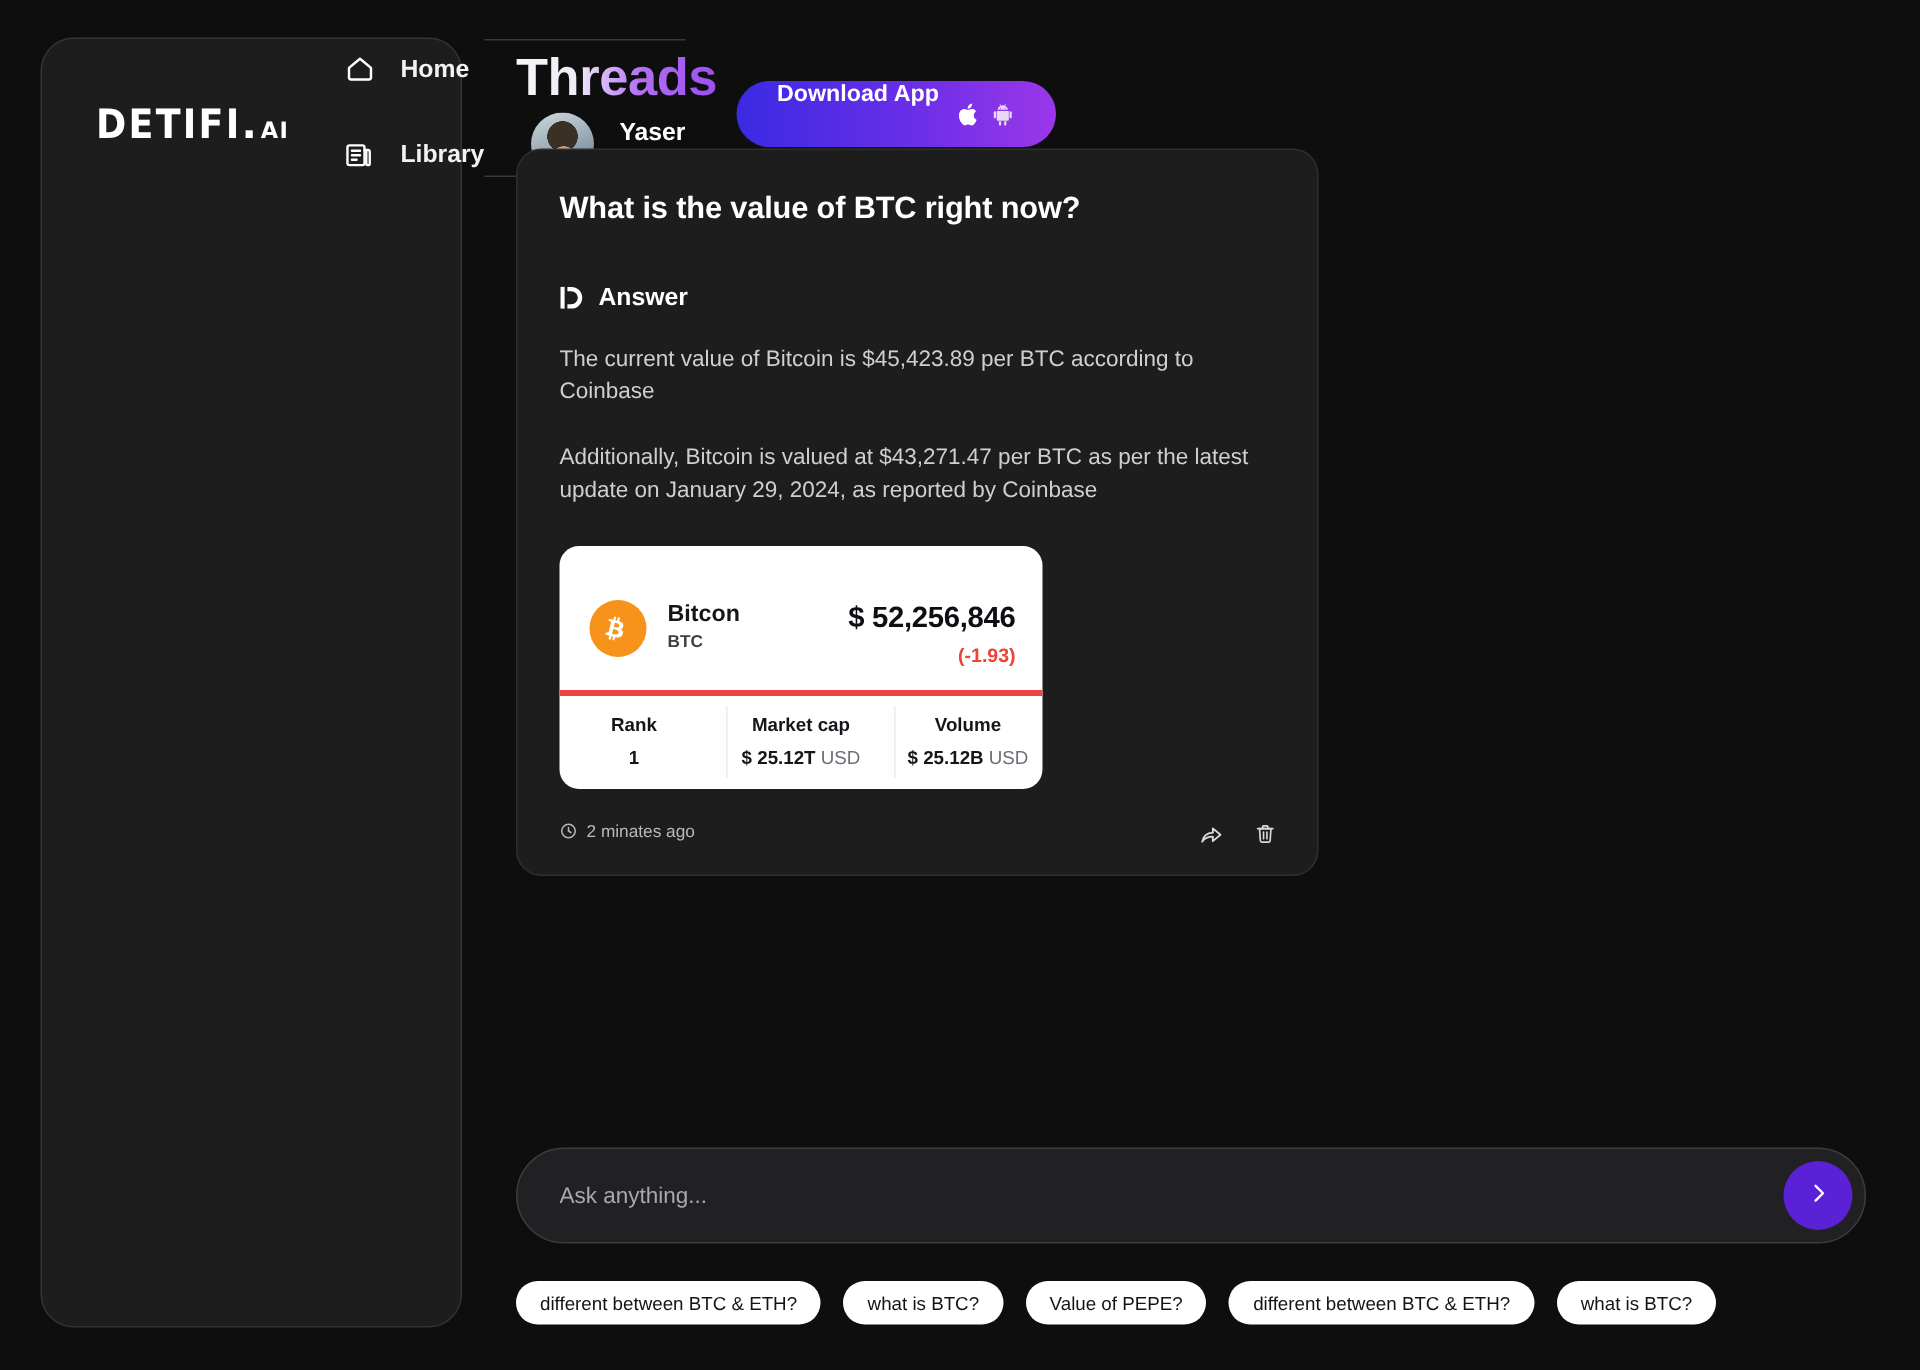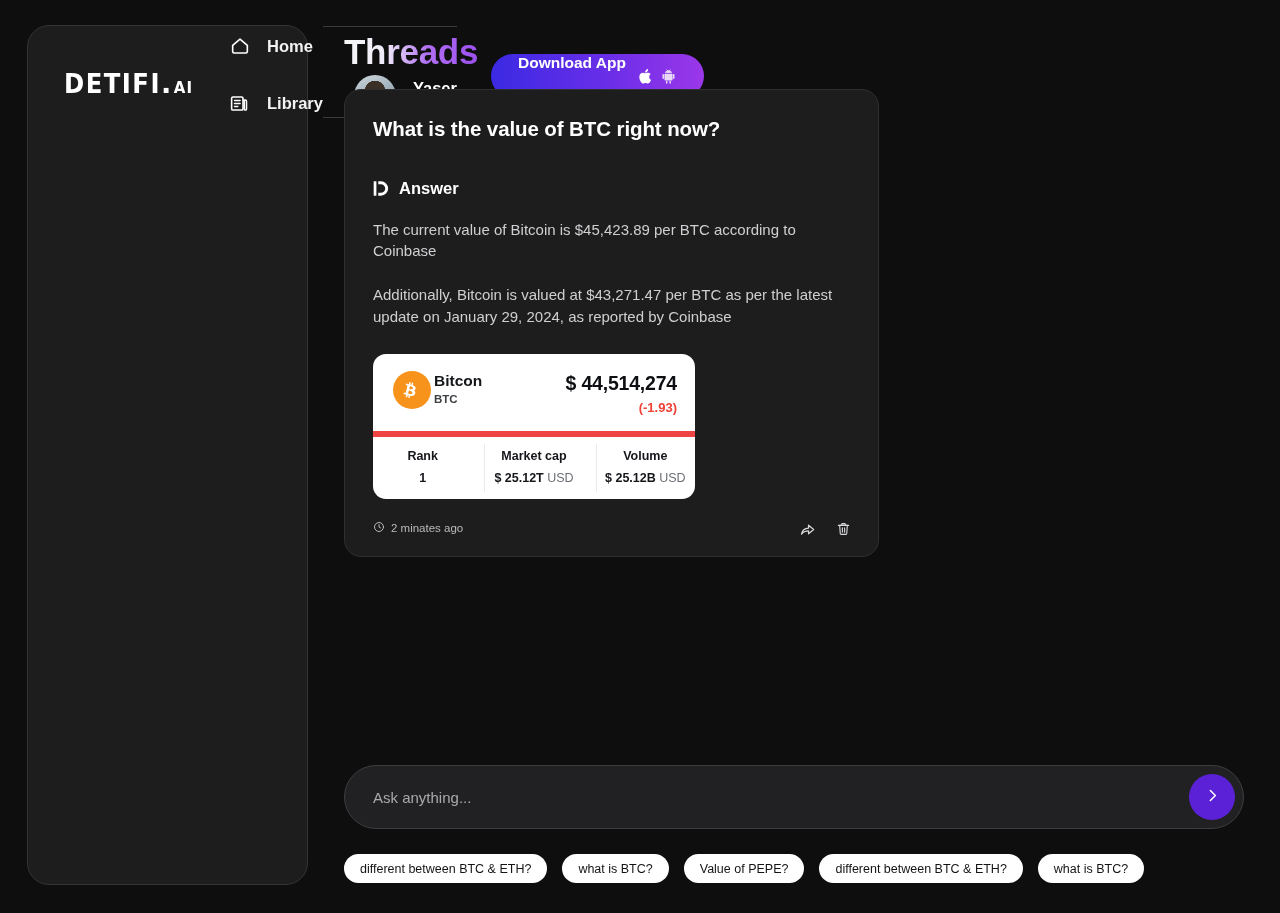--- a/index.html
+++ b/index.html
@@ -84,21 +84,21 @@
 
   .page-title {
     position: absolute; left: 0; top: 32px;
     font-size: 35px; font-weight: 700; letter-spacing: -0.3px;
     background: linear-gradient(95deg, #f7f7f7 0%, #efeaf8 32%, #b06ef2 62%, #9b4ff0 100%);
     -webkit-background-clip: text; background-clip: text;
     -webkit-text-fill-color: transparent; color: transparent;
   }
 
   .thread-card {
-    position: absolute; left: 0; top: 89px;
+    position: absolute; left: 0; top: 99px;
     width: 535px;
     background: #1d1d1e;
     border: 1px solid #2f2f31;
     border-radius: 17px;
     padding: 26px 27px 18px 28px;
   }
   .thread-question {
     color: #fff; font-size: 20.5px; font-weight: 700; line-height: 1.3;
     letter-spacing: -0.1px;
   }
@@ -123,39 +123,40 @@
   .crypto-card {
     margin-top: 26px;
     width: 322px;
     background: #ffffff;
     border-radius: 13px;
     overflow: hidden;
   }
   .crypto-top {
     display: flex; align-items: flex-start;
     padding: 17px 18px 16px 20px;
-    gap: 3px;
+    gap: 14px;
+    margin-top: 19px;
   }
   .coin-logo {
     width: 38px; height: 38px; border-radius: 50%;
     background: #f7931a;
     display: flex; align-items: center; justify-content: center;
     flex: 0 0 38px;
     color: #fff; font-size: 26px; font-weight: 700;
     font-family: "DejaVu Sans", sans-serif;
     line-height: 1;
   }
   .coin-names { padding-top: 1px; }
   .coin-name { color: #14161a; font-size: 15.5px; font-weight: 700; line-height: 1.2; }
   .coin-sym { color: #3c4043; font-size: 11.5px; font-weight: 700; margin-top: 3px; }
   .coin-price-wrap { margin-left: auto; text-align: right; padding-top: 1px; }
   .coin-price { color: #0d0f12; font-size: 19.5px; font-weight: 700; letter-spacing: -0.2px; white-space: nowrap;}
   .coin-change { color: #ef4136; font-size: 13px; font-weight: 600; margin-top: 5px; }
 
-  .crypto-stats { display: flex; border-top: 6px solid #ef4444; gap: 12px; }
+  .crypto-stats { display: flex; border-top: 4px solid #ef4444; gap: 12px; }
   .stat { flex: 1; text-align: center; padding: 12px 0 14px; position: relative; }
   .stat + .stat::before {
     content: ""; position: absolute; left: 0; top: 7px; bottom: 7px;
     width: 1px; background: #e9eaec;
   }
   .stat-label { color: #14161a; font-size: 12.5px; font-weight: 700; }
   .stat-value { color: #14161a; font-size: 12.5px; font-weight: 700; margin-top: 8px; white-space: nowrap; }
   .stat-value .unit { color: #6b6f75; font-weight: 400; }
 
   .crypto-footer {
@@ -295,21 +296,21 @@
         <span class="coin-logo">
           <svg width="24" height="24" viewBox="0 0 24 24" fill="#ffffff">
             <path d="M15.6 10.4c.25-1.7-1.04-2.6-2.8-3.2l.57-2.3-1.4-.35-.56 2.25c-.37-.1-.75-.18-1.13-.26l.56-2.26-1.4-.35-.57 2.3c-.3-.07-.6-.14-.9-.2l-1.93-.49-.37 1.5s1.04.24 1.02.25c.57.14.67.52.65.82l-.65 2.62c.04.01.09.02.15.04l-.15-.04-.92 3.67c-.07.17-.24.43-.63.33.01.02-1.02-.26-1.02-.26l-.7 1.6 1.82.46c.34.08.67.17 1 .25l-.58 2.33 1.4.35.57-2.3c.38.1.76.2 1.12.29l-.57 2.28 1.4.35.58-2.32c2.39.45 4.18.27 4.94-1.89.6-1.74-.03-2.74-1.29-3.4.92-.21 1.6-.82 1.79-2.07zm-3.2 4.5c-.43 1.74-3.37.8-4.32.56l.77-3.08c.95.24 4.02.7 3.55 2.52zm.44-4.52c-.4 1.58-2.84.78-3.63.58l.7-2.8c.79.2 3.34.57 2.93 2.22z"></path>
           </svg>
         </span>
         <div class="coin-names">
           <div class="coin-name">Bitcon</div>
           <div class="coin-sym">BTC</div>
         </div>
         <div class="coin-price-wrap">
-          <div class="coin-price">$ 44,514,274</div>
+          <div class="coin-price">$ 52,256,846</div>
           <div class="coin-change">(-1.93)</div>
         </div>
       </div>
 
       <div class="crypto-stats">
         <div class="stat">
           <div class="stat-label">Rank</div>
           <div class="stat-value"><span>1</span></div>
         </div>
         <div class="stat">

